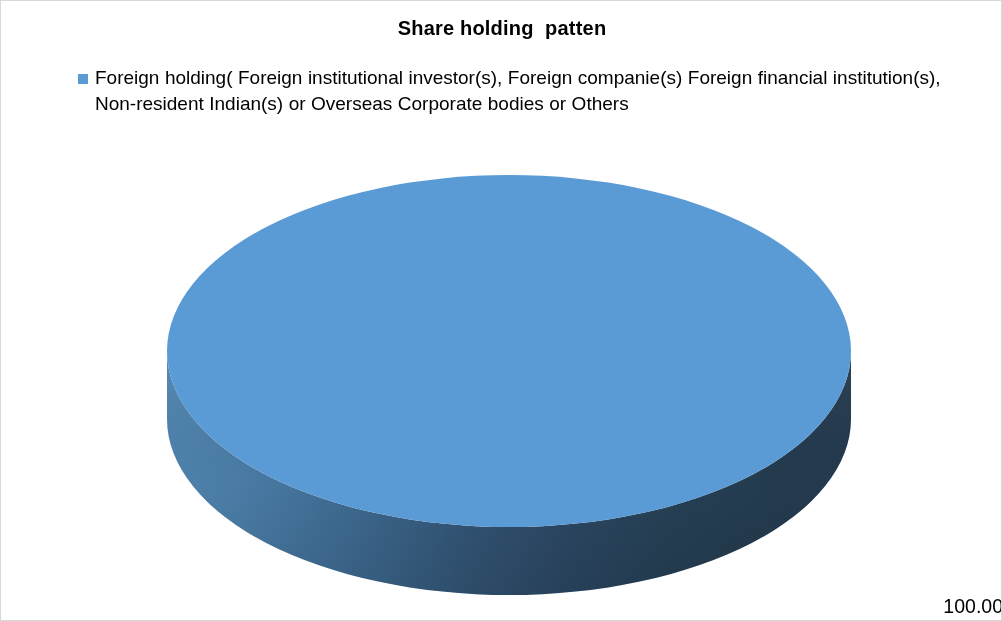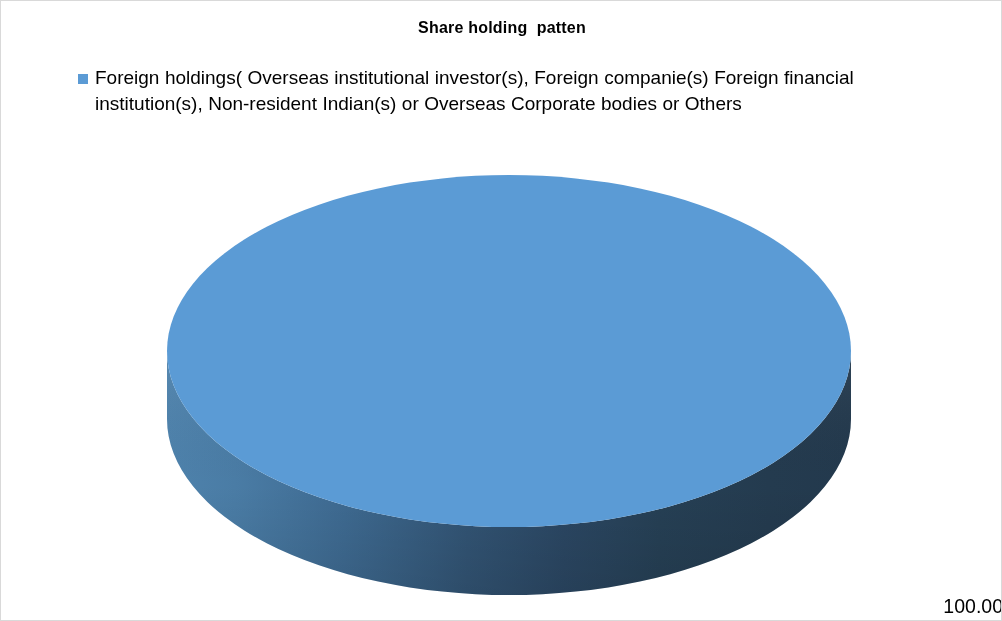--- a/index.html
+++ b/index.html
@@ -23,21 +23,21 @@
     overflow: hidden;
   }
 
   
   #chart-title {
     position: absolute;
     left: 0;
     top: 14px;
     width: 1002px;
     text-align: center;
-    font-size: 16px;
+    font-size: 20px;
     font-weight: bold;
     color: #000000;
     letter-spacing: 0.2px;
     line-height: 26px;
     white-space: pre;
   }
 
   
   #chart-legend {
     position: absolute;
@@ -89,21 +89,21 @@
 </head>
 <body>
 
 <div id="chart-canvas">
 
   <div id="chart-title">Share holding  patten</div>
 
   <div id="chart-legend">
     <div class="legend-entry">
       <span class="legend-swatch"></span>
-      <span class="legend-label">Foreign holdings( Overseas institutional investor(s), Foreign companie(s) Foreign financial institution(s), Non-resident Indian(s) or Overseas Corporate bodies or Others</span>
+      <span class="legend-label">Foreign holding( Foreign institutional investor(s), Foreign companie(s) Foreign financial institution(s), Non-resident Indian(s) or Overseas Corporate bodies or Others</span>
     </div>
   </div>
 
   <svg id="pie-3d" viewBox="0 0 1002 621" xmlns="http://www.w3.org/2000/svg">
     <defs>
 
       <linearGradient id="sideGrad" x1="0" y1="0" x2="1" y2="0">
         <stop offset="0.00" stop-color="#4E82AC"></stop>
         <stop offset="0.10" stop-color="#4A7CA5"></stop>
         <stop offset="0.26" stop-color="#3E6A91"></stop>

